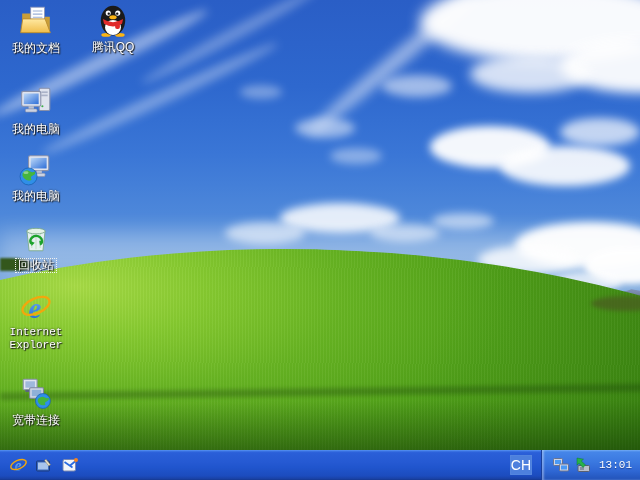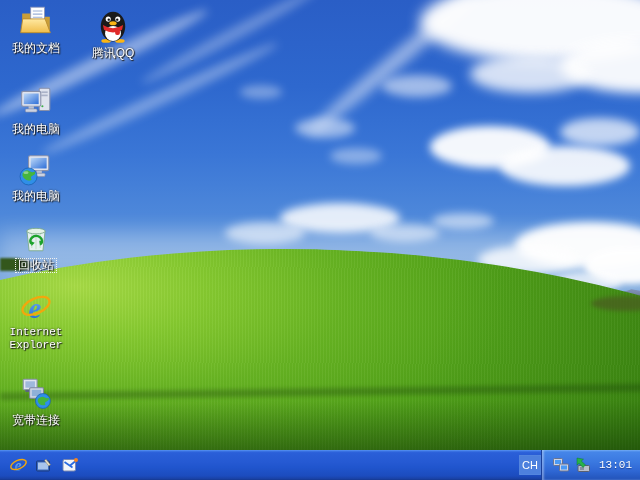--- a/index.html
+++ b/index.html
@@ -47,22 +47,22 @@
     box-shadow:inset 0 1px 1px rgba(255,255,255,.45), 2px 0 3px rgba(0,0,20,.35);}
   .winlogo{width:19px;height:19px;display:grid;grid-template-columns:1fr 1fr;grid-template-rows:1fr 1fr;gap:1.5px;
     transform:skewY(-6deg) rotate(-2deg);filter:drop-shadow(0 0 1px rgba(255,255,255,.9));}
   .winlogo i{border-radius:35% 12% 30% 12%;}
   .wl-r{background:#e0492f}.wl-g{background:#7fc033}.wl-b{background:#2a7fd4}.wl-y{background:#f0b81f}
   .start-label{color:#fff;font-size:15px;font-weight:bold;font-style:italic;
     font-family:"Liberation Serif",serif;letter-spacing:1px;text-shadow:1px 2px 2px #15471a;}
   .ql{display:flex;align-items:center;gap:7px;margin-left:9px;}
   .ql .qicon{width:19px;height:19px;cursor:pointer;}
   .tb-space{flex:1;}
-  .lang{min-width:22px;height:20px;margin-right:0;display:flex;align-items:center;justify-content:center;
-    background:#4d80dd;border-radius:1px;color:#fff;font-size:11px;cursor:pointer;
+  .lang{min-width:22px;height:20px;margin-right:9px;display:flex;align-items:center;justify-content:center;
+    background:#4d80dd;border-radius:1px;color:#fff;font-size:14px;cursor:pointer;
     font-family:"Liberation Sans",sans-serif;box-shadow:inset 0 0 1px rgba(255,255,255,.4);text-align:center;}
   .tray{height:30px;display:flex;align-items:center;gap:4px;padding:0 8px 0 10px;
     border-left:1px solid #1a3f9a;box-shadow:inset 2px 0 2px rgba(255,255,255,.35);
     background:linear-gradient(to bottom,#5e9ef2 0%,#4585e8 8%,#3a78e0 40%,#2f67d4 70%,#2456bd 95%);}
   .tray .ticon{width:18px;height:18px;cursor:pointer;}
   .clock{color:#fff;font-size:11px;margin-left:3px;cursor:pointer;
     font-family:"Liberation Mono","DejaVu Sans Mono",monospace;text-shadow:0 1px 1px rgba(0,0,40,.4);text-align:center;}
 </style>
 </head>
 <body>
@@ -116,21 +116,21 @@
         <linearGradient id="fg1" x1="0" y1="0" x2="0" y2="1">
             <stop offset="0" stop-color="#ffe9a2"></stop>
             <stop offset="1" stop-color="#f0bd4a"></stop>
           </linearGradient>
         <path d="M3.5 14h21l5 13H1.5z" fill="url(#fg1)" stroke="#b8892a" stroke-width="0.8"></path>
       </svg>
     </div>
     <div class="lbl">我的文档</div>
   </div>
 
-  <div class="dicon" style="left:75px;top:9px;">
+  <div class="dicon" style="left:75px;top:3px;">
     <div class="art">
       <svg viewBox="0 0 32 32" width="34" height="34">
         <ellipse cx="9.5" cy="30" rx="4.5" ry="1.8" fill="#fcb514"></ellipse>
           <ellipse cx="22.5" cy="30" rx="4.5" ry="1.8" fill="#fcb514"></ellipse>
         <ellipse cx="16" cy="16.5" rx="11.5" ry="14" fill="#1a1a1a"></ellipse>
         <ellipse cx="16" cy="23" rx="7.5" ry="7" fill="#fff"></ellipse>
         <circle cx="11.5" cy="9.5" r="2.4" fill="#fff"></circle>
           <circle cx="20.5" cy="9.5" r="2.4" fill="#fff"></circle>
         <circle cx="12" cy="10" r="1.1" fill="#111"></circle>
           <circle cx="20" cy="10" r="1.1" fill="#111"></circle>

